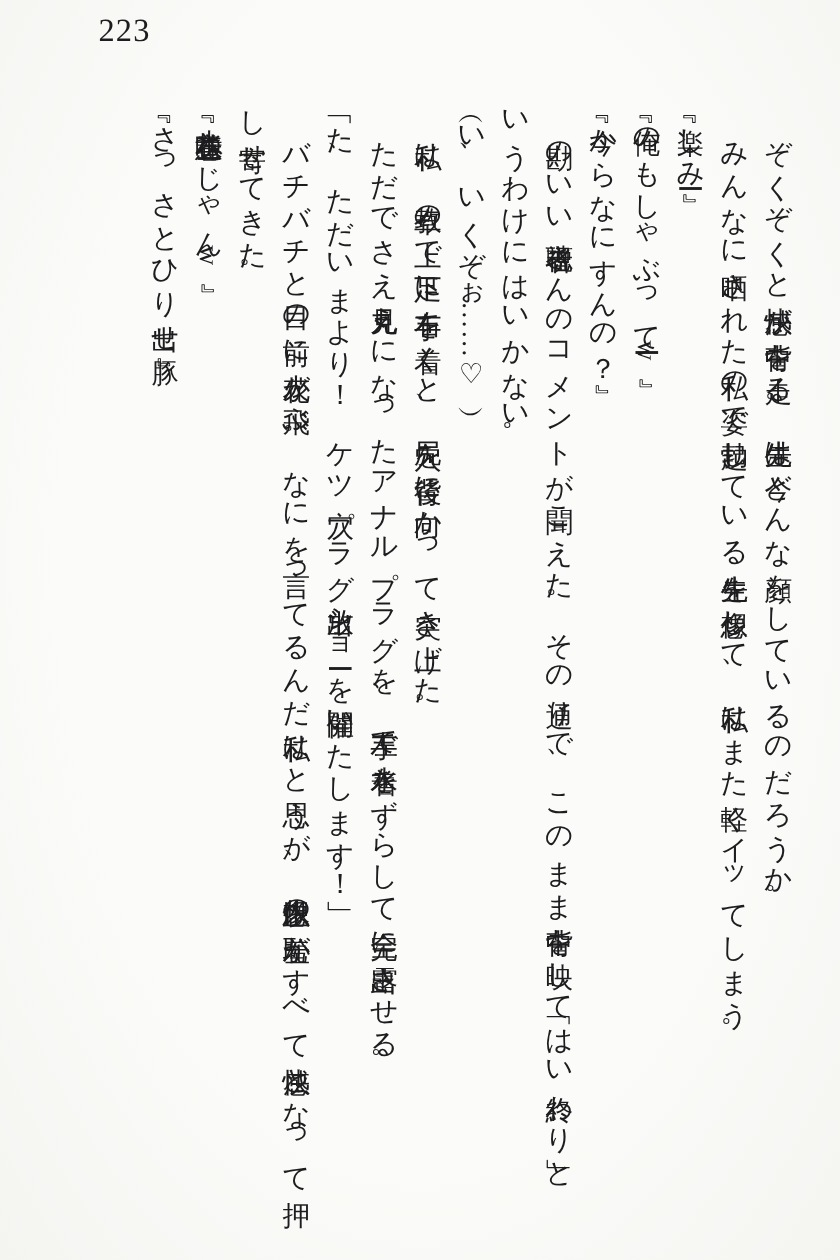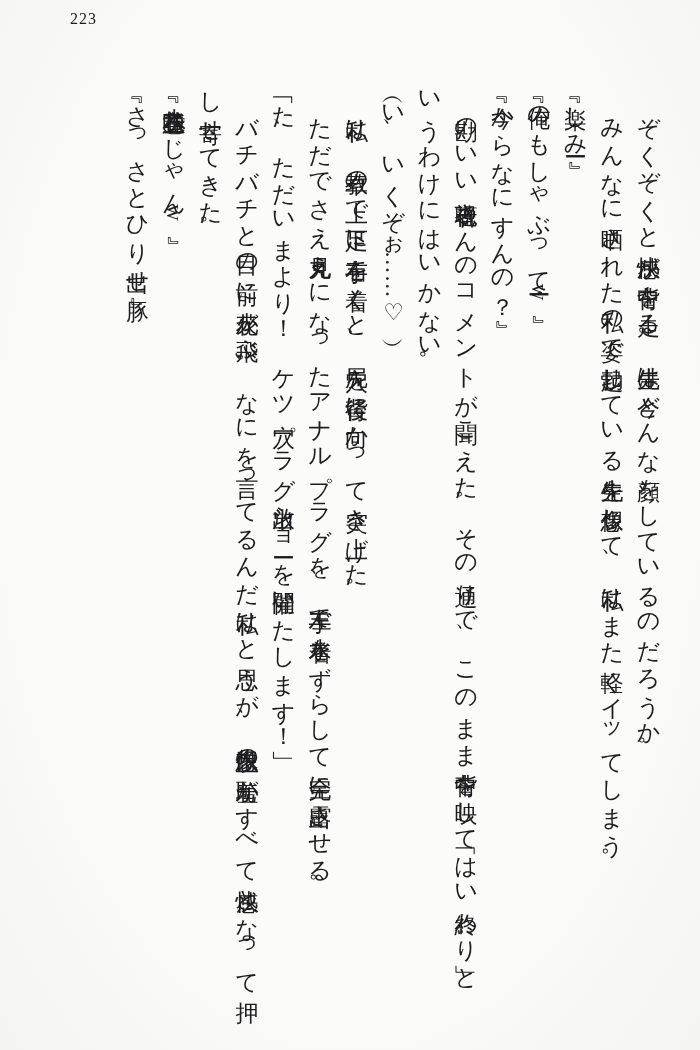--- a/index.html
+++ b/index.html
@@ -13,23 +13,23 @@
     overflow: hidden;
     background: radial-gradient(ellipse at 50% 45%, #fbfbf9 60%, #f4f4f1 100%);
   }
   .book-page {
     position: absolute;
     inset: 0;
   }
   .page-number {
     position: absolute;
     top: 10px;
-    left: 70px;
+    left: 82px;
     font-family: "Liberation Serif", "DejaVu Serif", serif;
-    font-size: 16px;
+    font-size: 27px;
     letter-spacing: 1px;
     color: #1d1d1f;
     text-align: center;
   }
   .page-text {
     position: absolute;
     top: 76px;
     left: 44px;
     width: 622px;
     height: 916px;

